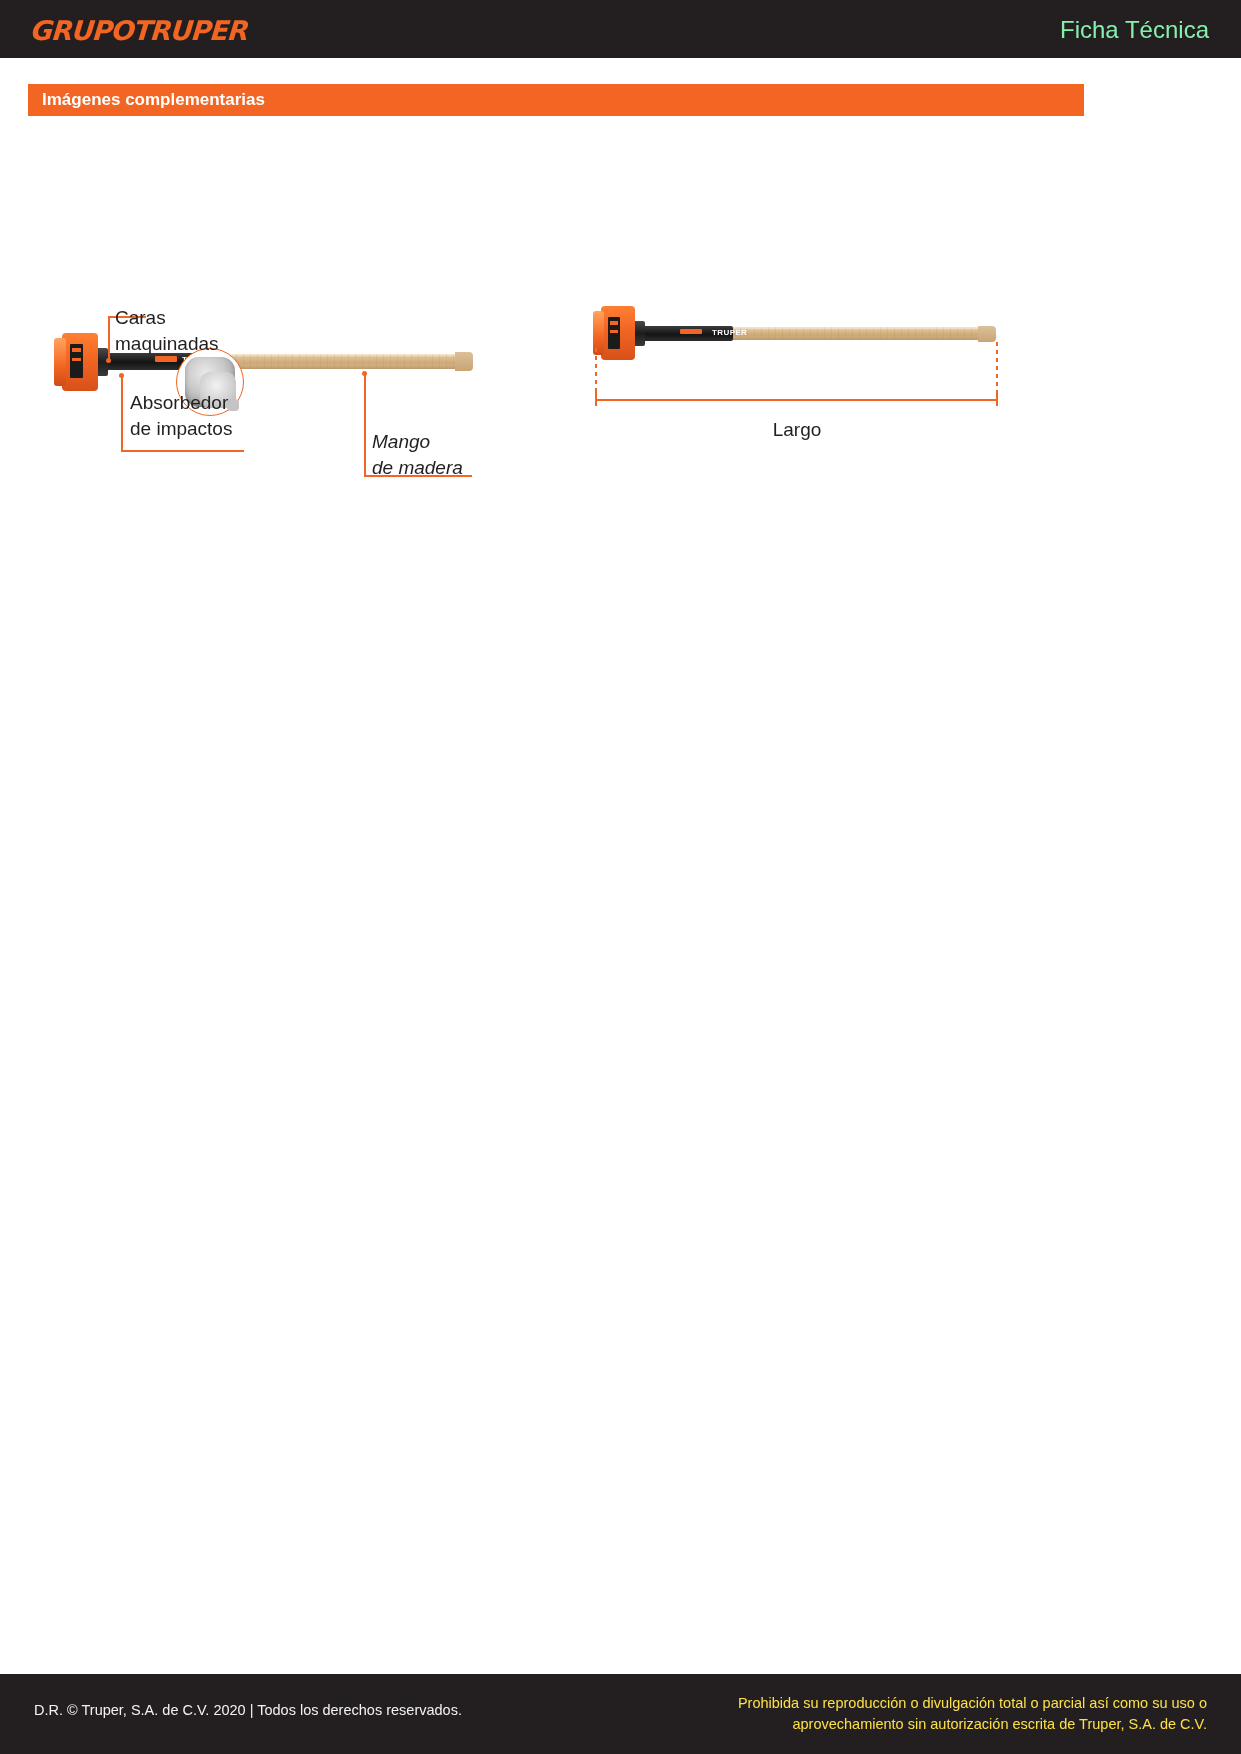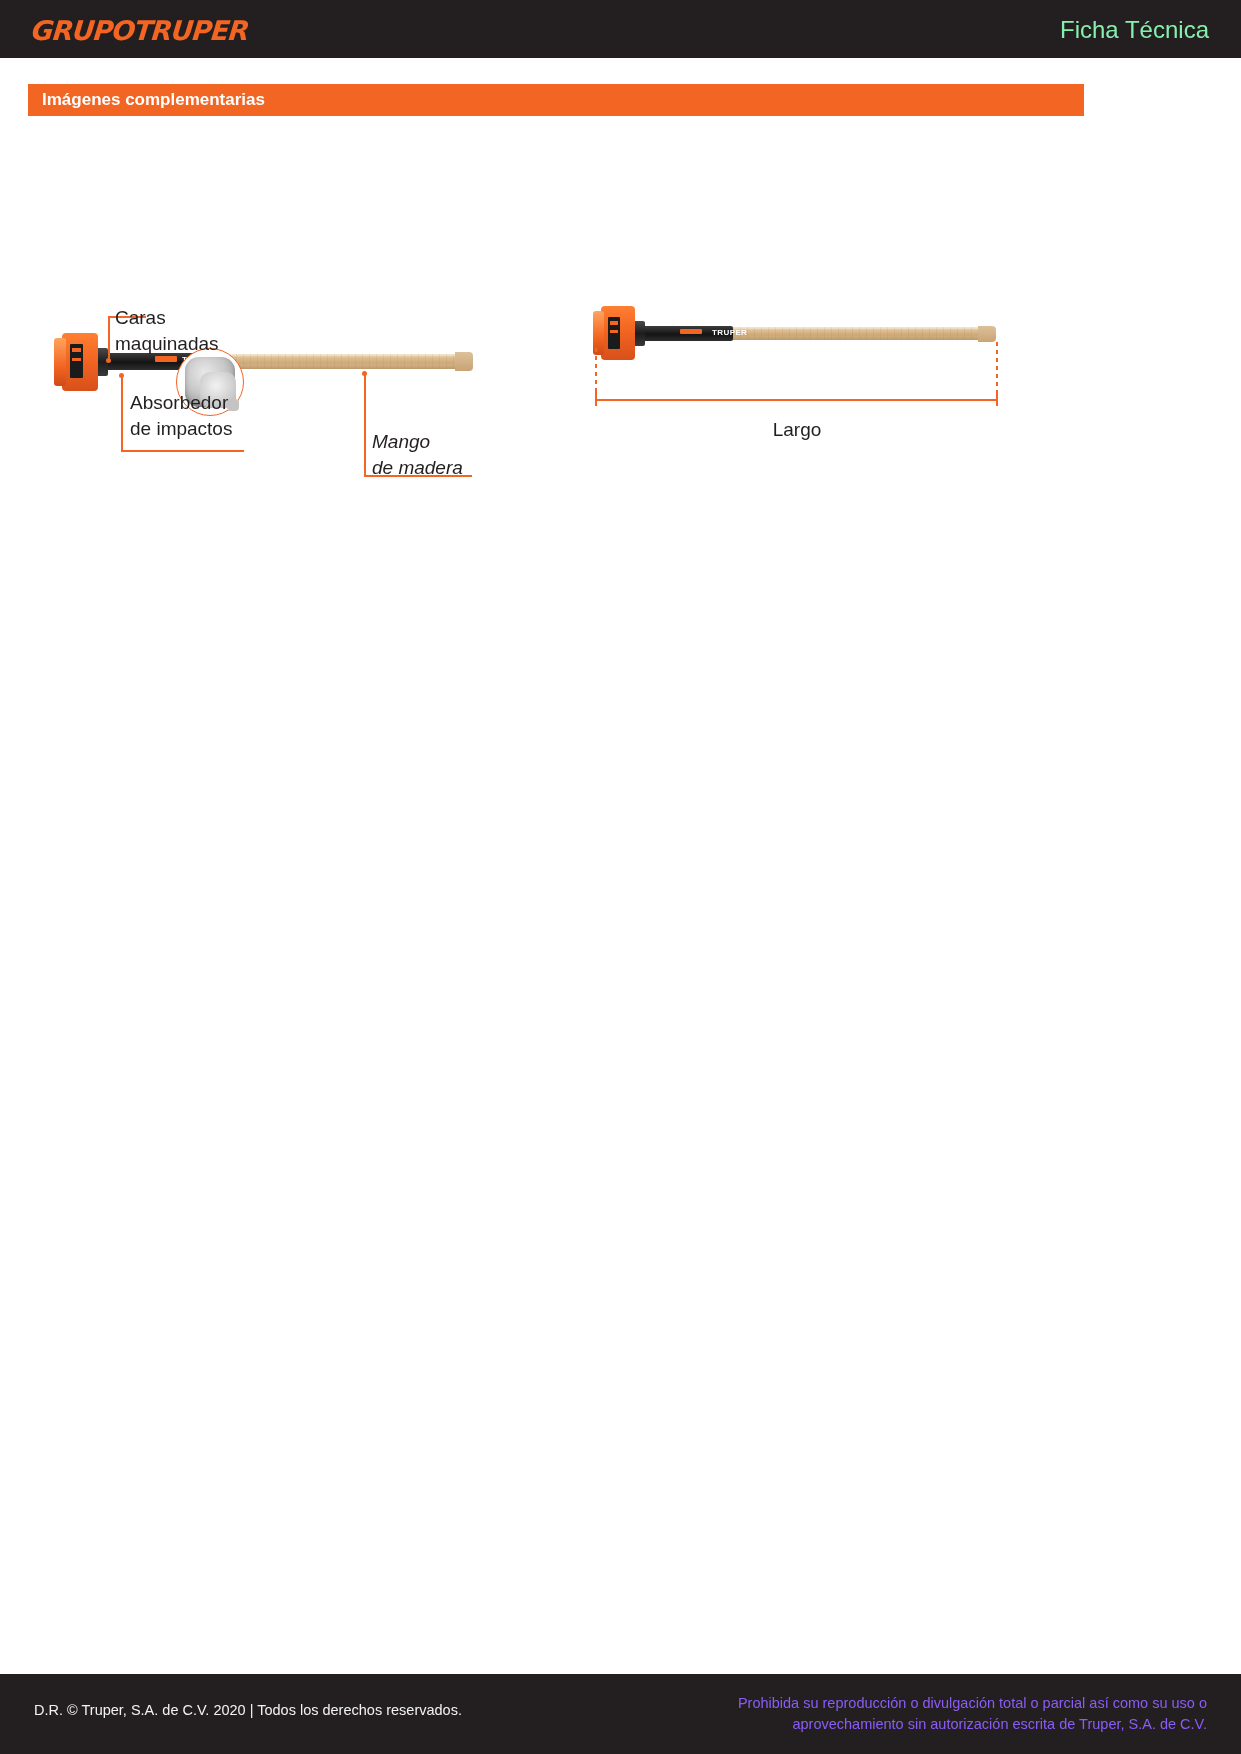--- a/index.html
+++ b/index.html
@@ -238,21 +238,21 @@
     top: 28px;
     color: #f2f2f2;
     font-size: 14.5px;
   }
   .footer-right {
     position: absolute;
     right: 34px;
     top: 19px;
     width: 520px;
     text-align: right;
-    color: #8b5cf6;
+    color: #fde047;
     font-size: 14.5px;
     line-height: 1.45;
   }
 </style>
 </head>
 <body>
 
 <div class="page-header">
   <div class="brand-logo">
     <span class="logo-strong">GRUPO</span><span class="logo-strong">TRUPER</span>

